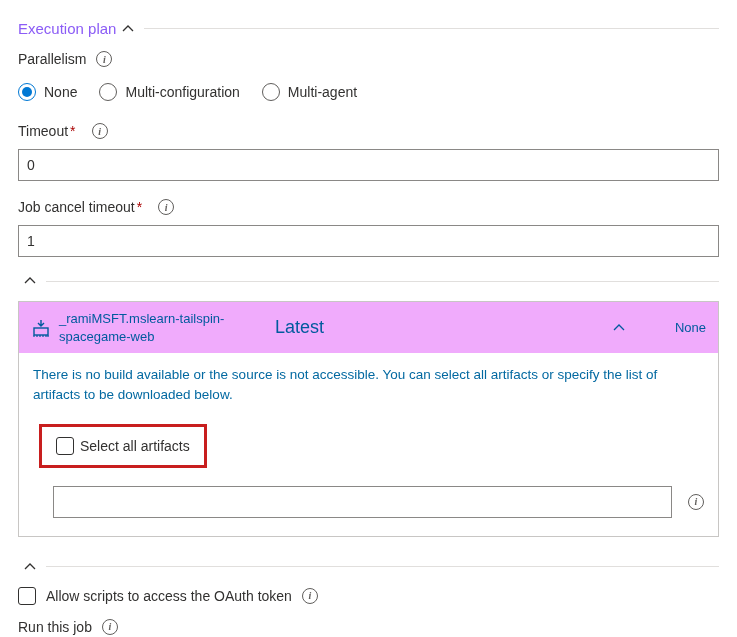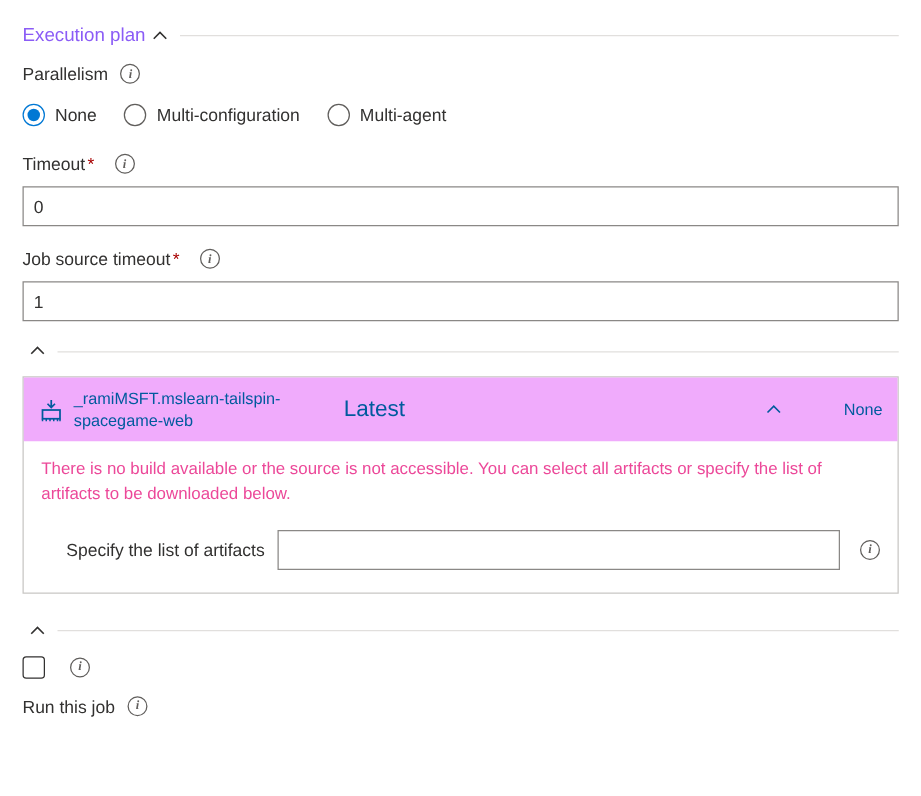--- a/index.html
+++ b/index.html
@@ -104,21 +104,21 @@
       font-size: 13px;
       max-width: 200px;
       line-height: 1.35;
     }
     .artifact-header .latest { color: #005a9e; margin-left: 16px; font-size: 18px; }
     .artifact-header .spacer { flex: 1; }
     .artifact-header .chev-up { color: #005a9e; margin: 0 50px; }
     .artifact-header .none { color: #005a9e; font-size: 13px; }
     .artifact-body { padding: 12px 14px 18px 14px; }
     .artifact-body .msg {
-      color: #ec4899;
+      color: #0369a1;
       font-size: 13.5px;
       line-height: 1.5;
       margin-bottom: 18px;
     }
     .highlight-box {
       border: 3px solid #c81e1e;
       display: inline-flex;
       align-items: center;
       padding: 10px 14px;
       margin-left: 6px;
@@ -190,21 +190,21 @@
 <div class="field-row">
   <span class="field-label">Timeout</span>
   <span class="required">*</span>
   <span class="info-icon" style="margin-left:16px">i</span>
 </div>
 <div class="input-wrap">
   <input class="text-input" value="0" style="">
 </div>
 
 <div class="field-row">
-  <span class="field-label">Job source timeout</span>
+  <span class="field-label">Job cancel timeout</span>
   <span class="required">*</span>
   <span class="info-icon" style="margin-left:16px">i</span>
 </div>
 <div class="input-wrap">
   <input class="text-input" value="1" style="">
 </div>
 
 <div class="section-header">
   <span class="chev">
     <svg width="12" height="12" viewBox="0 0 12 12">
@@ -228,38 +228,42 @@
     <span class="spacer"></span>
     <span class="chev-up">
       <svg width="12" height="12" viewBox="0 0 12 12">
           <path d="M1 8 L6 3 L11 8" stroke="#005a9e" stroke-width="1.3" fill="none"></path>
         </svg>
     </span>
     <span class="none">None</span>
   </div>
   <div class="artifact-body">
     <div class="msg">There is no build available or the source is not accessible. You can select all artifacts or specify the list of artifacts to be downloaded below.</div>
+    <div class="highlight-box">
+      <span class="checkbox"></span>
+      <span>Select all artifacts</span>
+    </div>
     <div class="spec-row">
-      <span class="spec-label">Specify the list of artifacts</span>
       <input class="text-input" value="" style="">
       <span class="info-icon" style="margin-left:6px">i</span>
     </div>
   </div>
 </div>
 
 <div class="section-header">
   <span class="chev">
     <svg width="12" height="12" viewBox="0 0 12 12">
         <path d="M1 8 L6 3 L11 8" stroke="#323130" stroke-width="1.3" fill="none"></path>
       </svg>
   </span>
   <span class="divider"></span>
 </div>
 
 <div class="allow-row">
   <span class="checkbox"></span>
+  <span>Allow scripts to access the OAuth token</span>
   <span class="info-icon">i</span>
 </div>
 
 <div class="run-row">
   <span>Run this job</span>
   <span class="info-icon">i</span>
 </div>
 
 </body></html>

